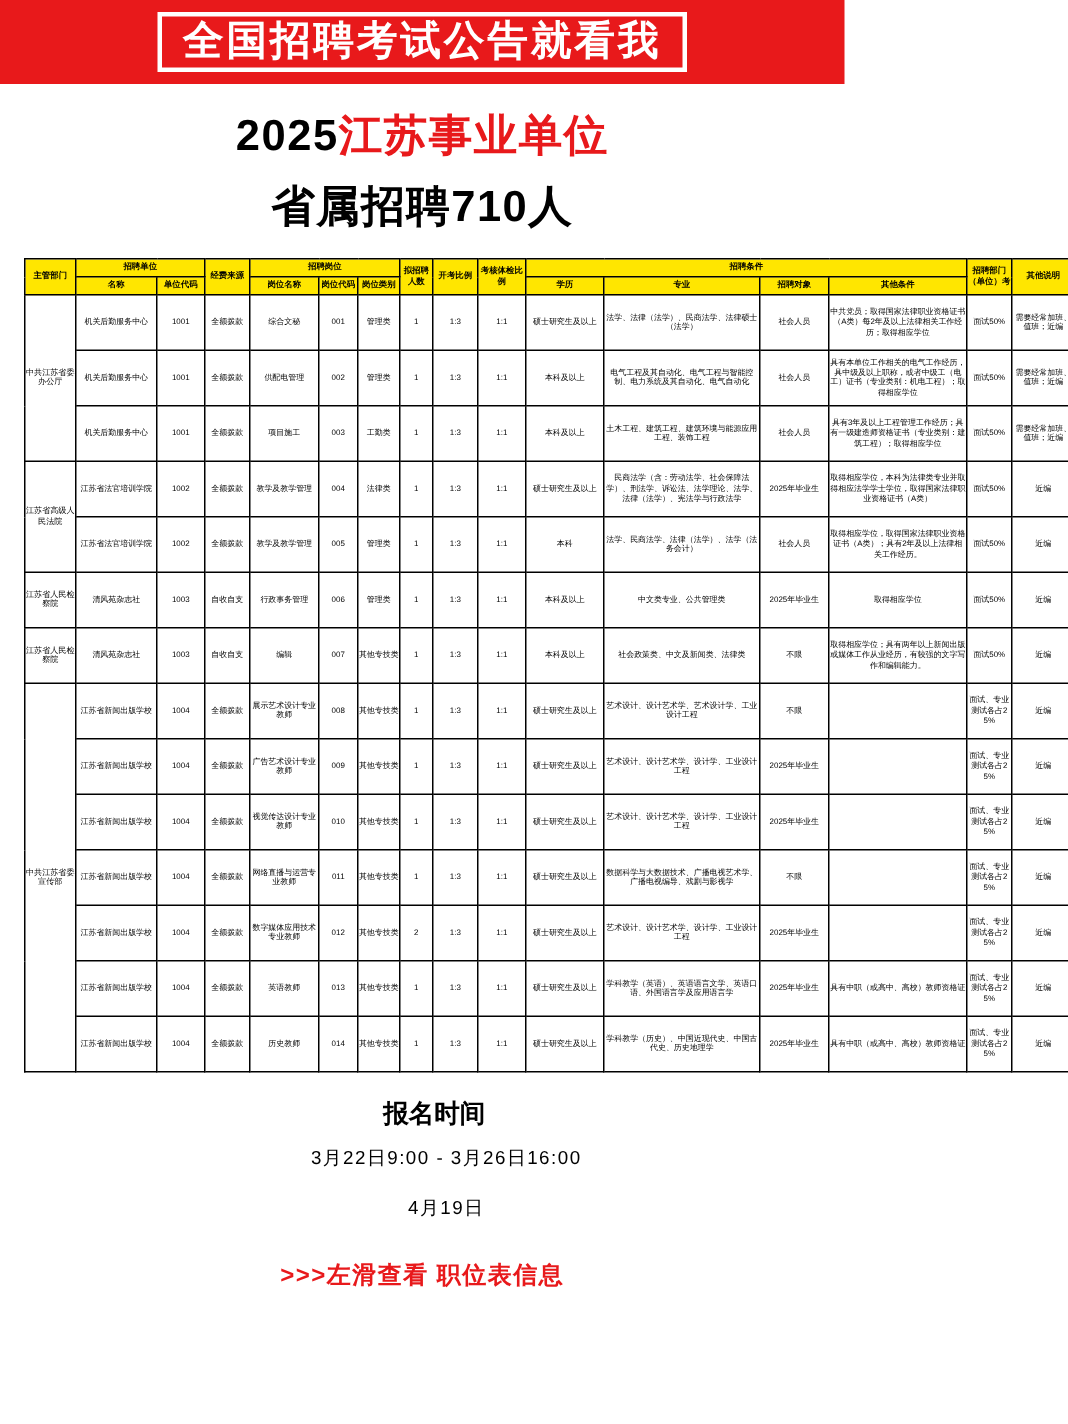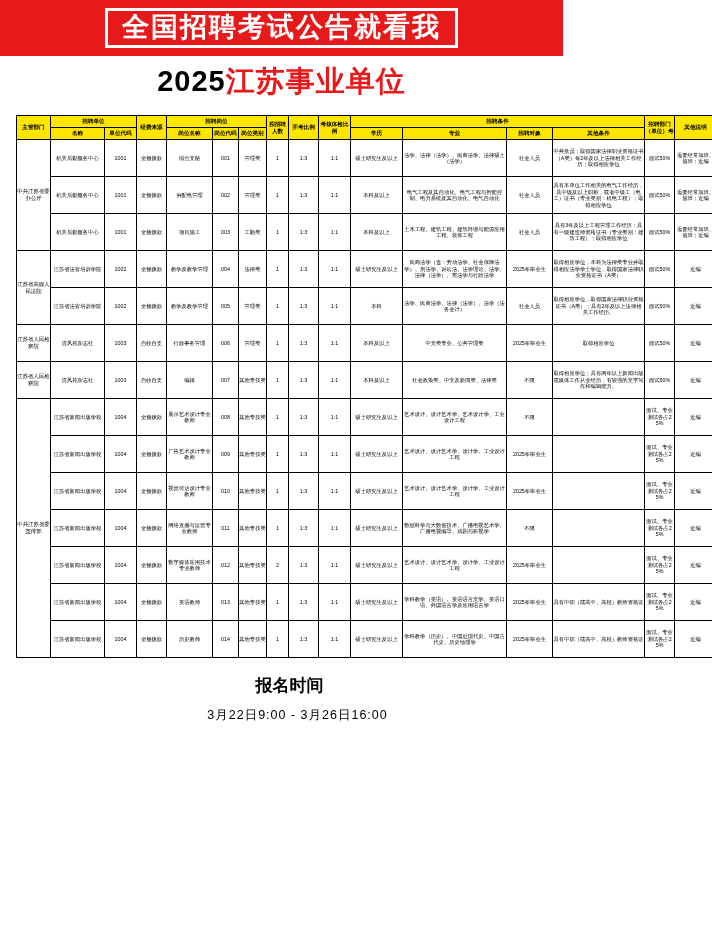--- a/index.html
+++ b/index.html
@@ -32,21 +32,21 @@
     padding: 2px 14px;
     color: #ffffff;
     font-size: 27px;
     font-weight: bold;
     letter-spacing: 2px;
     line-height: 1.1;
   }
   
   .title-block {
     text-align: center;
-    padding-top: 6px;
+    padding-top: 16px;
   }
   .title-line {
     font-size: 29px;
     font-weight: bold;
     letter-spacing: 1px;
     line-height: 1.35;
   }
   .title-line .hl {
     color: #e8191b;
   }
@@ -119,20 +119,23 @@
 
 <div class="page">
 
   <div class="banner">
     <div class="banner-inner">全国招聘考试公告就看我</div>
   </div>
 
   <div class="title-block">
     <div class="title-line">
       <span>2025</span><span class="hl">江苏事业单位</span>
+    </div>
+    <div class="title-line2">
+      <span>省属招聘</span><span class="hl">710人</span>
     </div>
   </div>
 
   <div class="table-wrap">
     <table class="job">
       <colgroup>
         <col style="width:34px">
         <col style="width:54px">
         <col style="width:32px">
         <col style="width:30px">
@@ -421,16 +424,18 @@
         </tbody>
     </table>
   </div>
 
   <div class="section">
     <h3>报名时间</h3>
     <div class="val">3月22日9:00 - 3月26日16:00</div>
   </div>
 
   <div class="section">
+    <div class="val">4月19日</div>
   </div>
 
+  <div class="cta">&gt;&gt;&gt;左滑查看   职位表信息</div>
 
 </div>
 
 </body></html>

